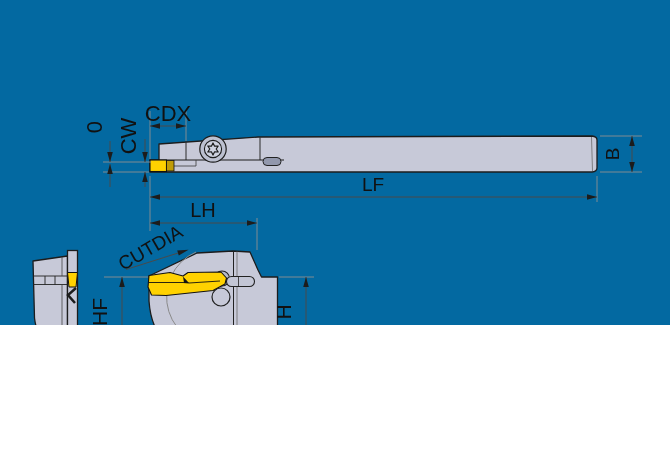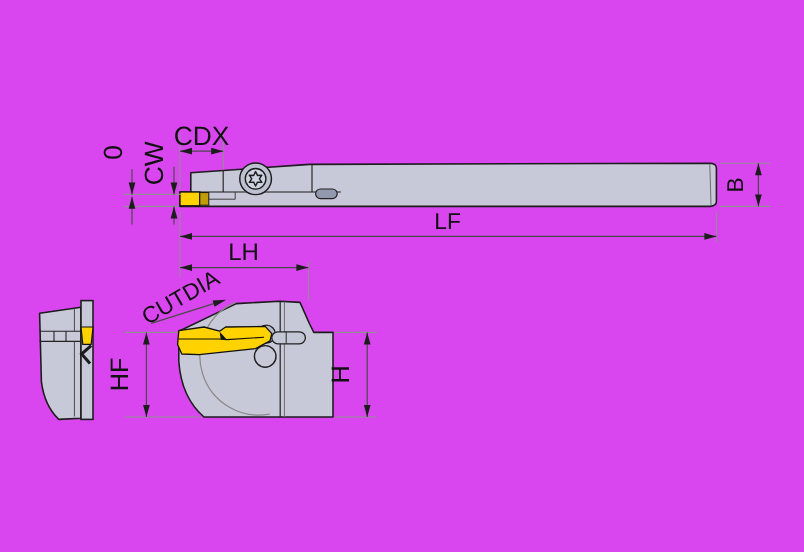--- a/index.html
+++ b/index.html
@@ -1,19 +1,19 @@
 <!DOCTYPE html>
 <html><head>
 <meta charset="utf-8">
 <style>
   html,body{margin:0;padding:0;background:#ffffff;}
   .canvas{
     position:relative;
-    width:670px;height:460px;
-    background:#d946ef;
+    width:670px;height:325px;
+    background:#0369a1;
     overflow:hidden;
     font-family:"Liberation Sans", sans-serif;
   }
   svg text{
     font-family:"Liberation Sans", sans-serif;
     fill:#111111;
   }
   .dim-label{font-size:20px;}
   .dim-label-lg{font-size:22px;}
   .dim-label-sm{font-size:19px;}

